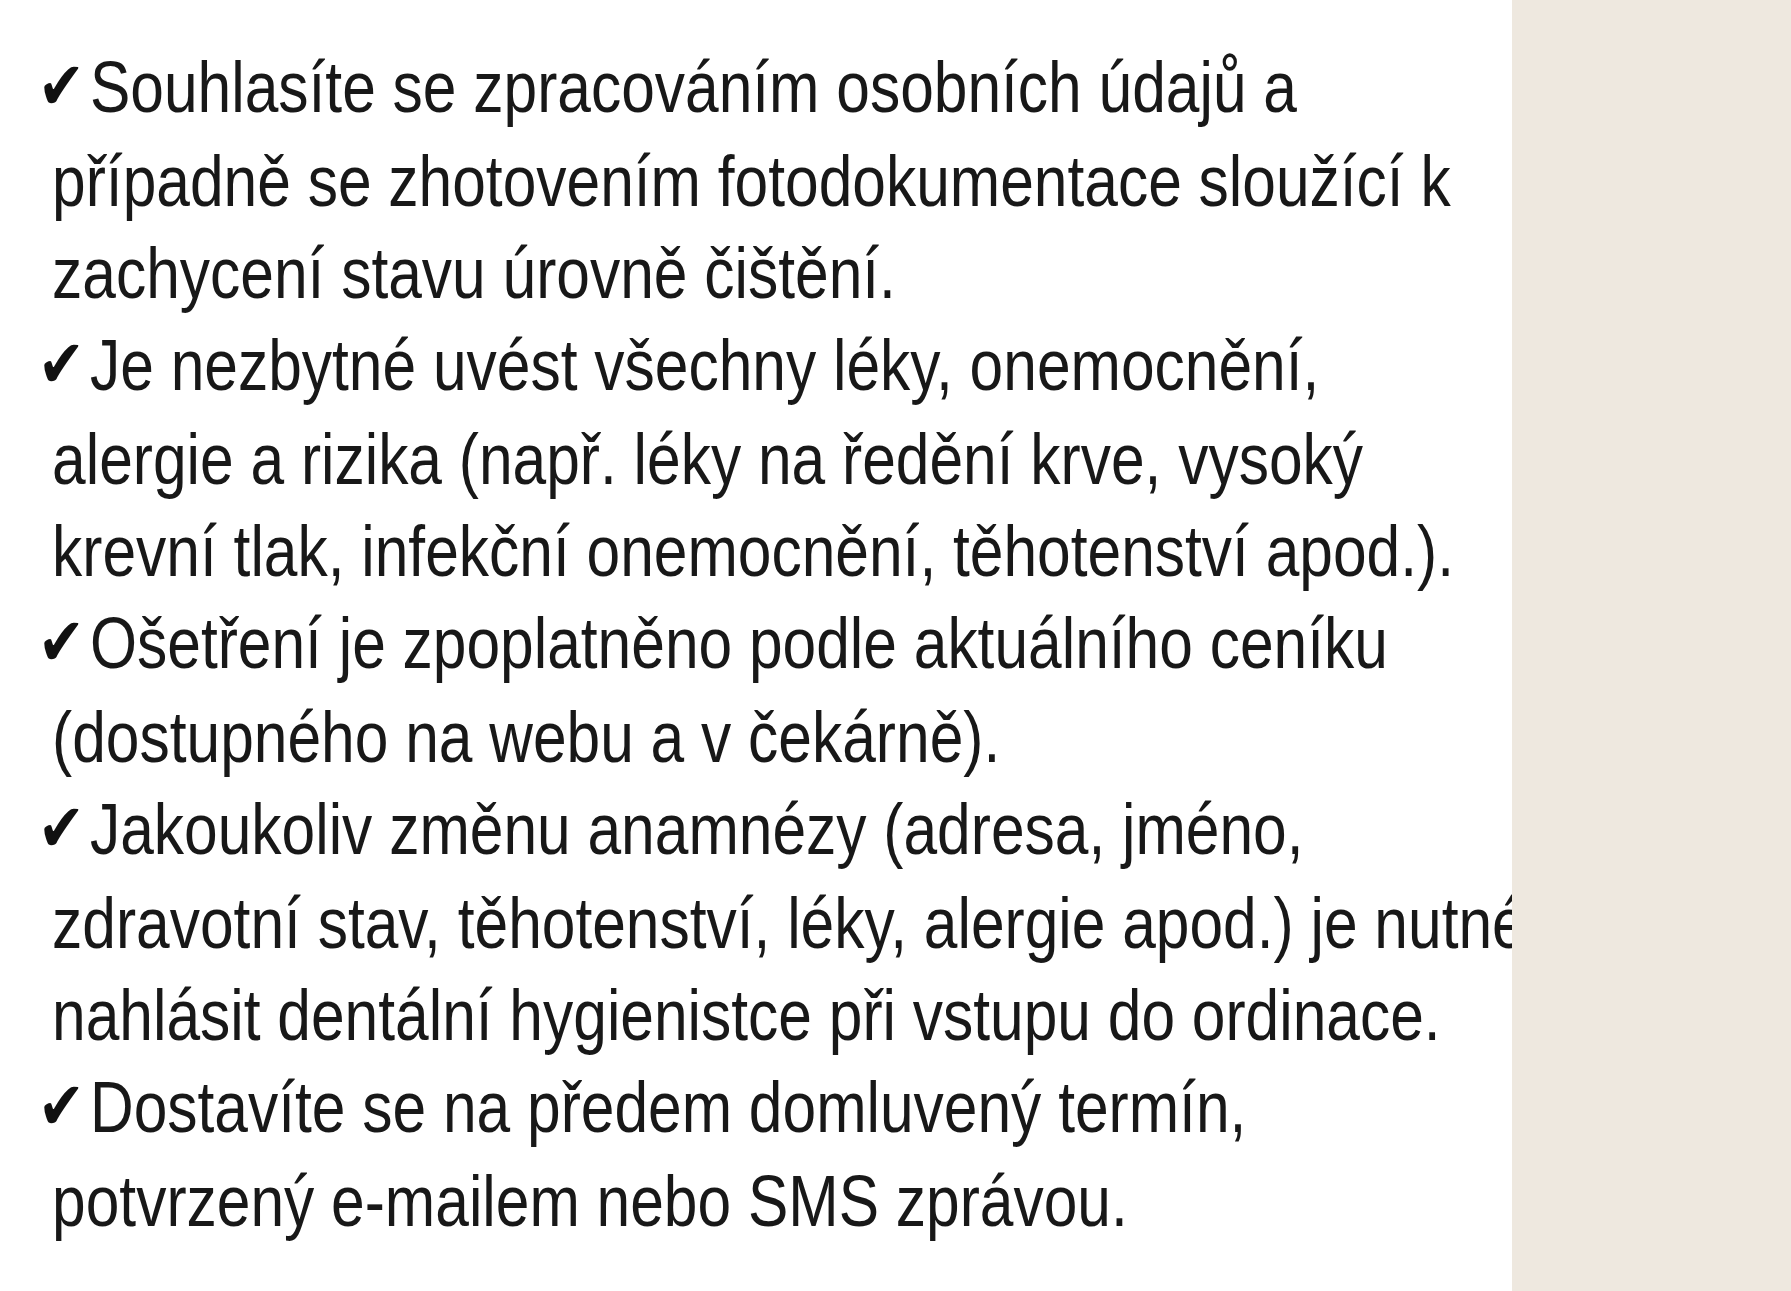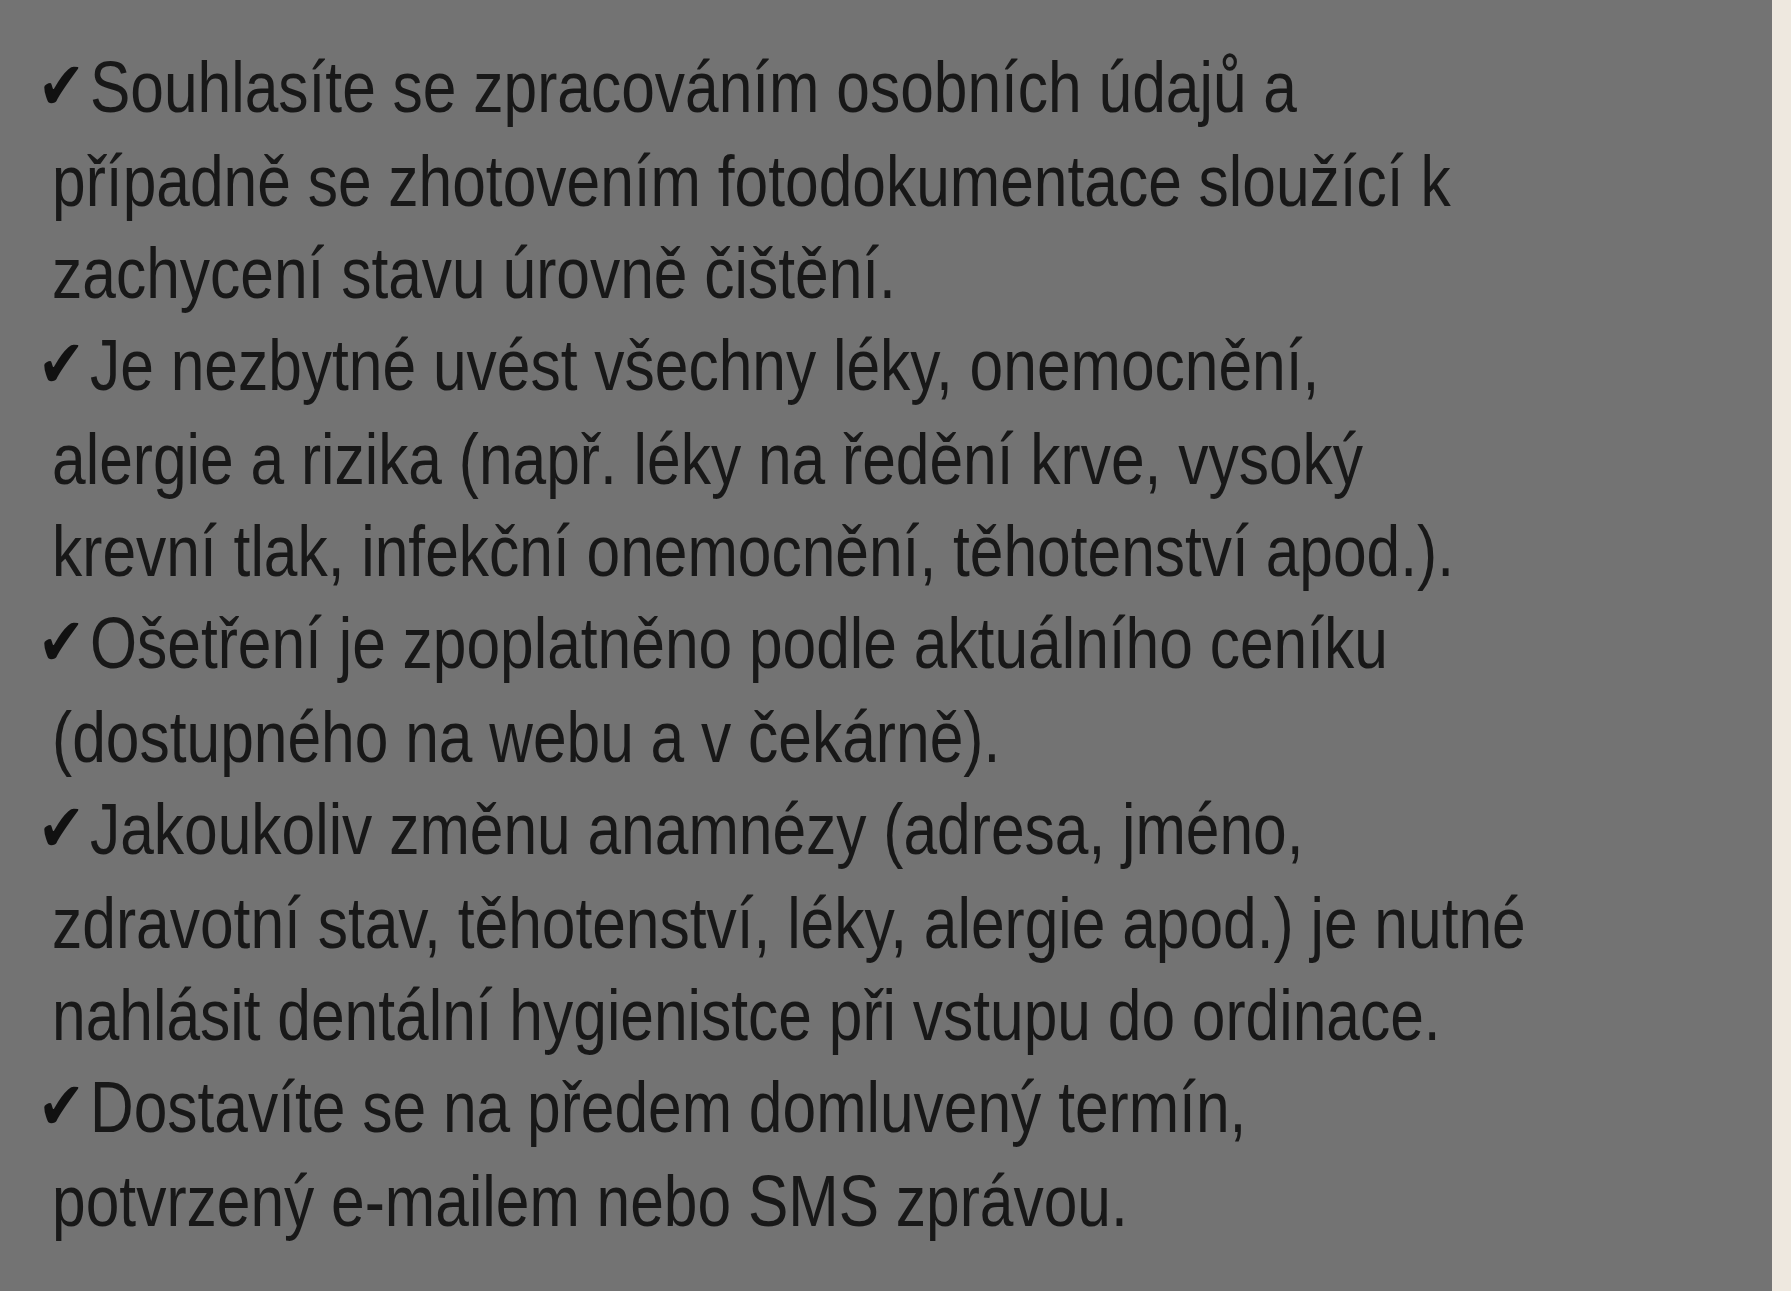--- a/index.html
+++ b/index.html
@@ -4,23 +4,23 @@
 <style>
   html, body {
     margin: 0;
     padding: 0;
     width: 1791px;
     height: 1291px;
     overflow: hidden;
     background: #EEE8DF;
   }
   .panel {
-    width: 1772px;
+    width: 1512px;
     height: 1291px;
-    background: #737373;
+    background: #ffffff;
     overflow: hidden;
   }
   .content {
     width: 2132px;
     transform: scaleX(0.84);
     transform-origin: top left;
     padding: 41px 0 0 45px;
     font-family: "Liberation Sans", "DejaVu Sans", sans-serif;
     font-weight: 300;
     font-size: 72px;

